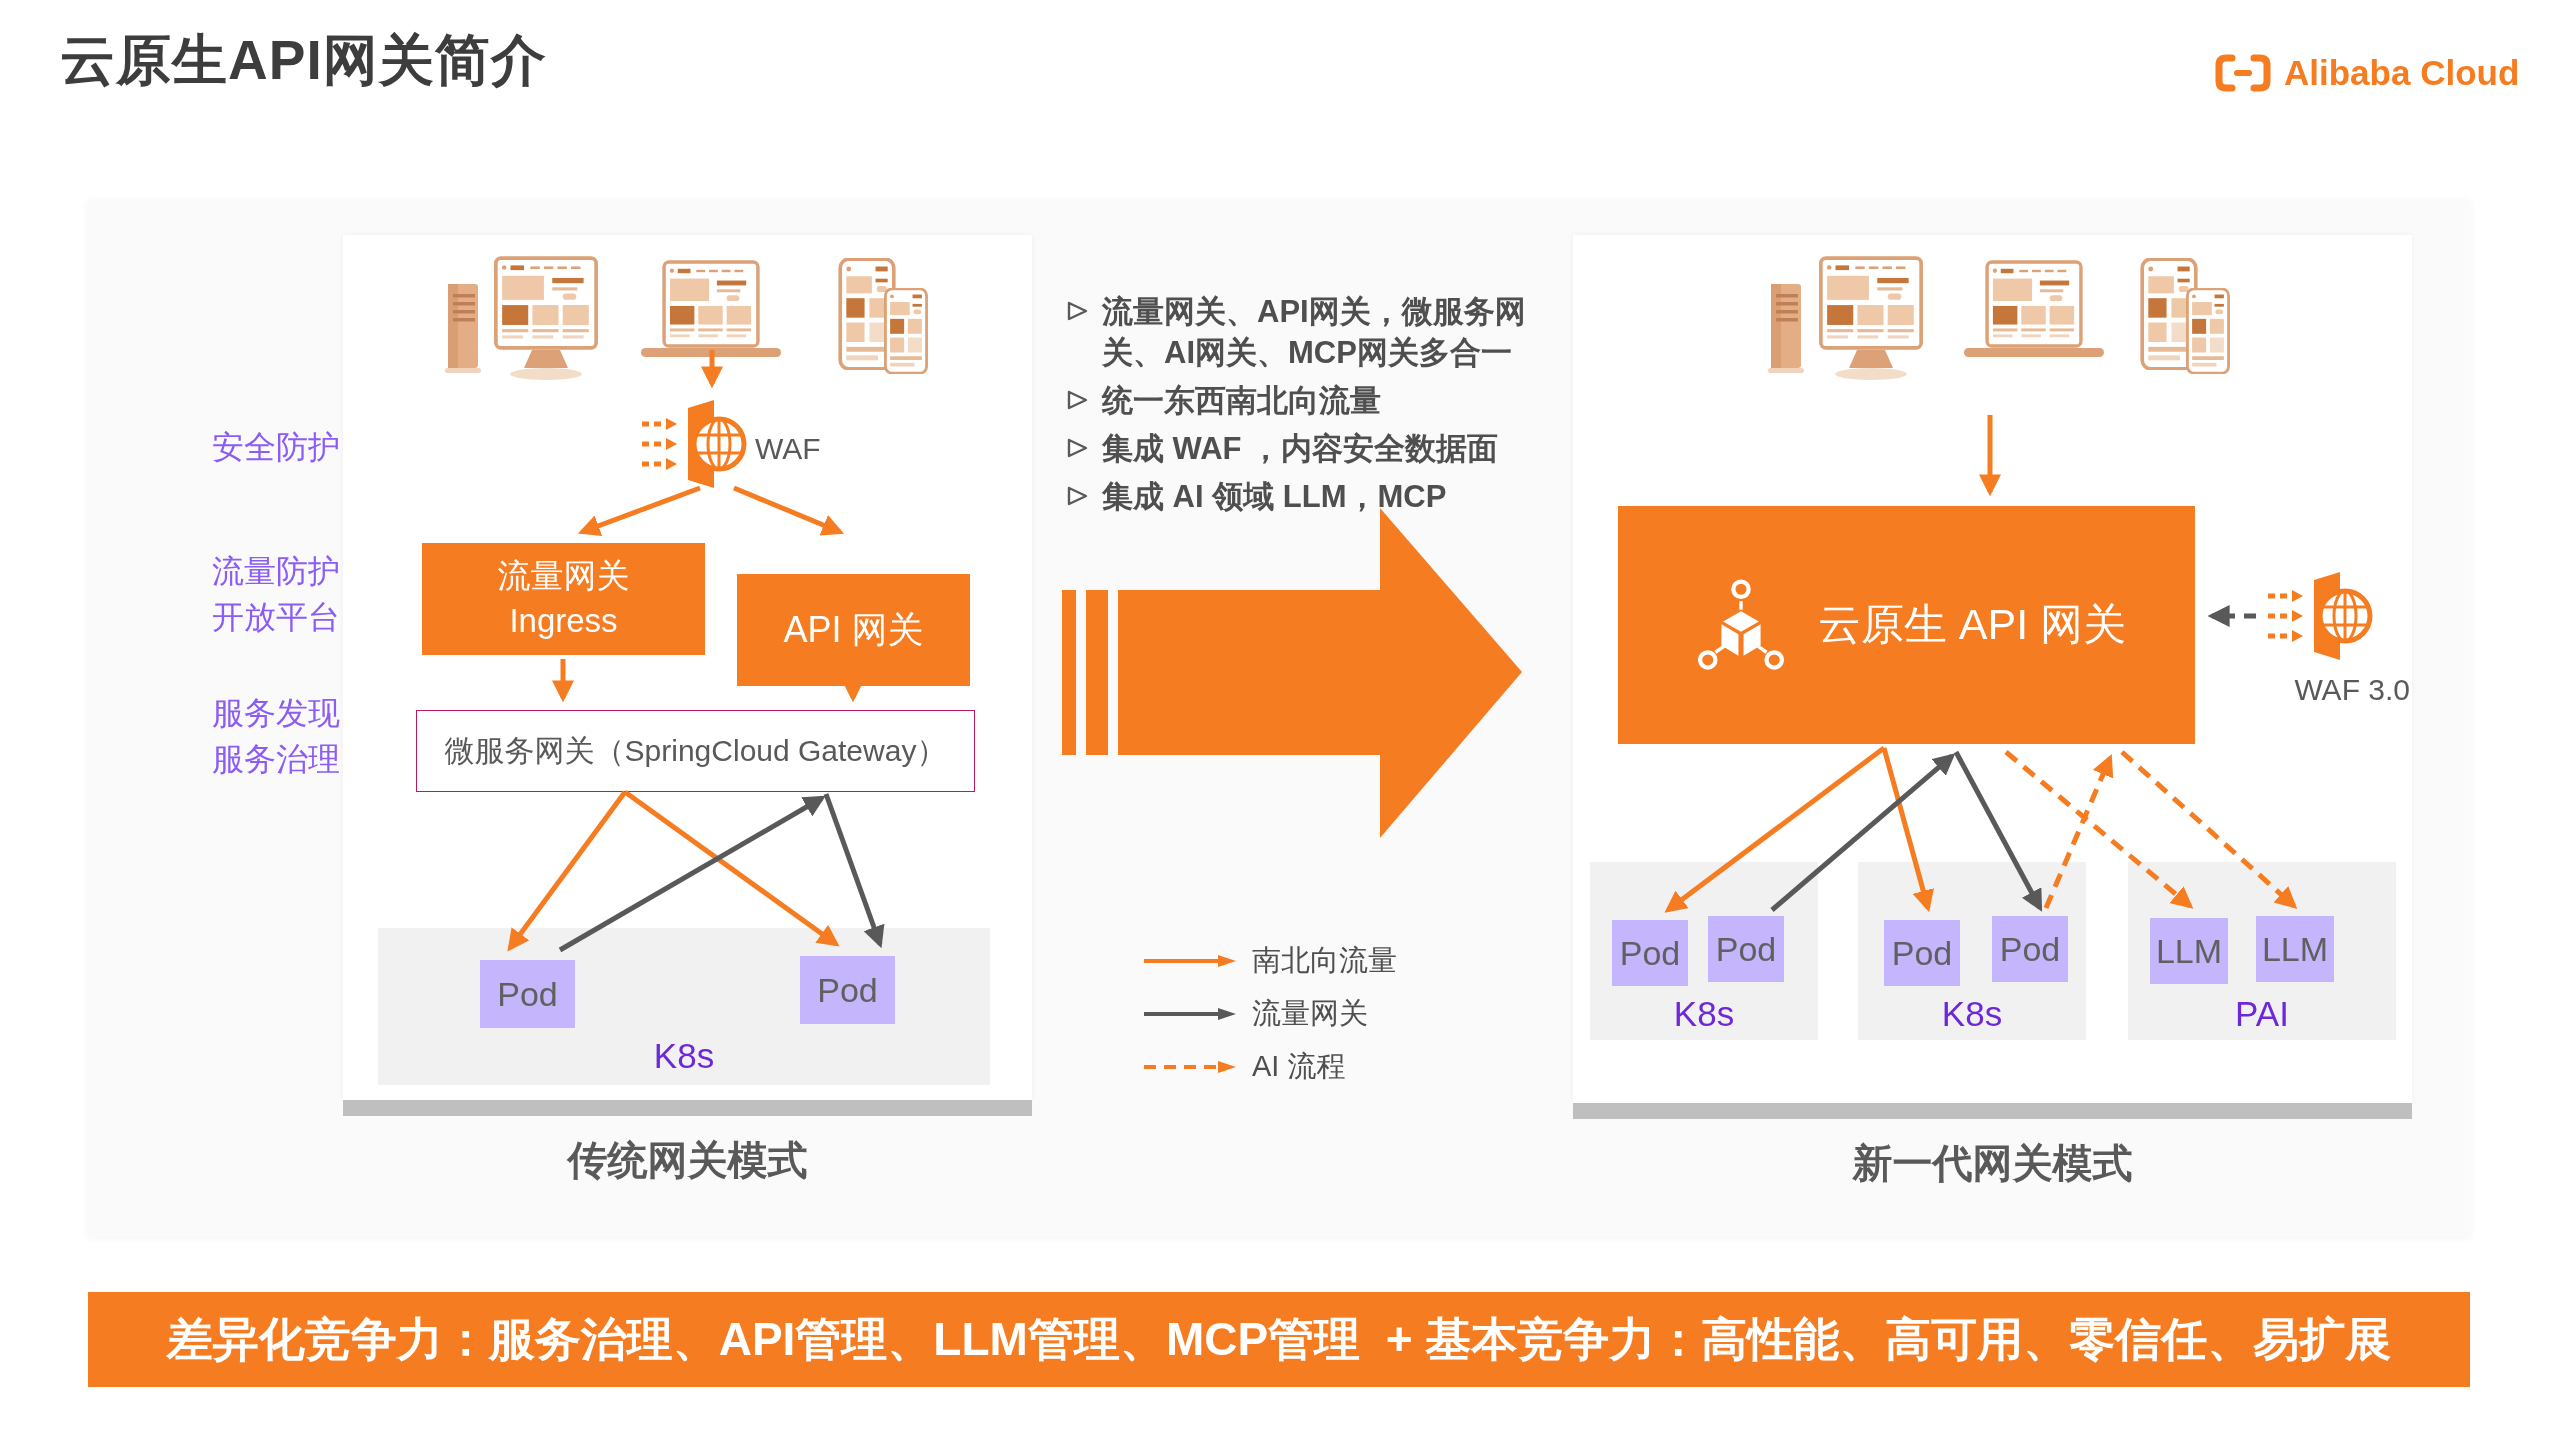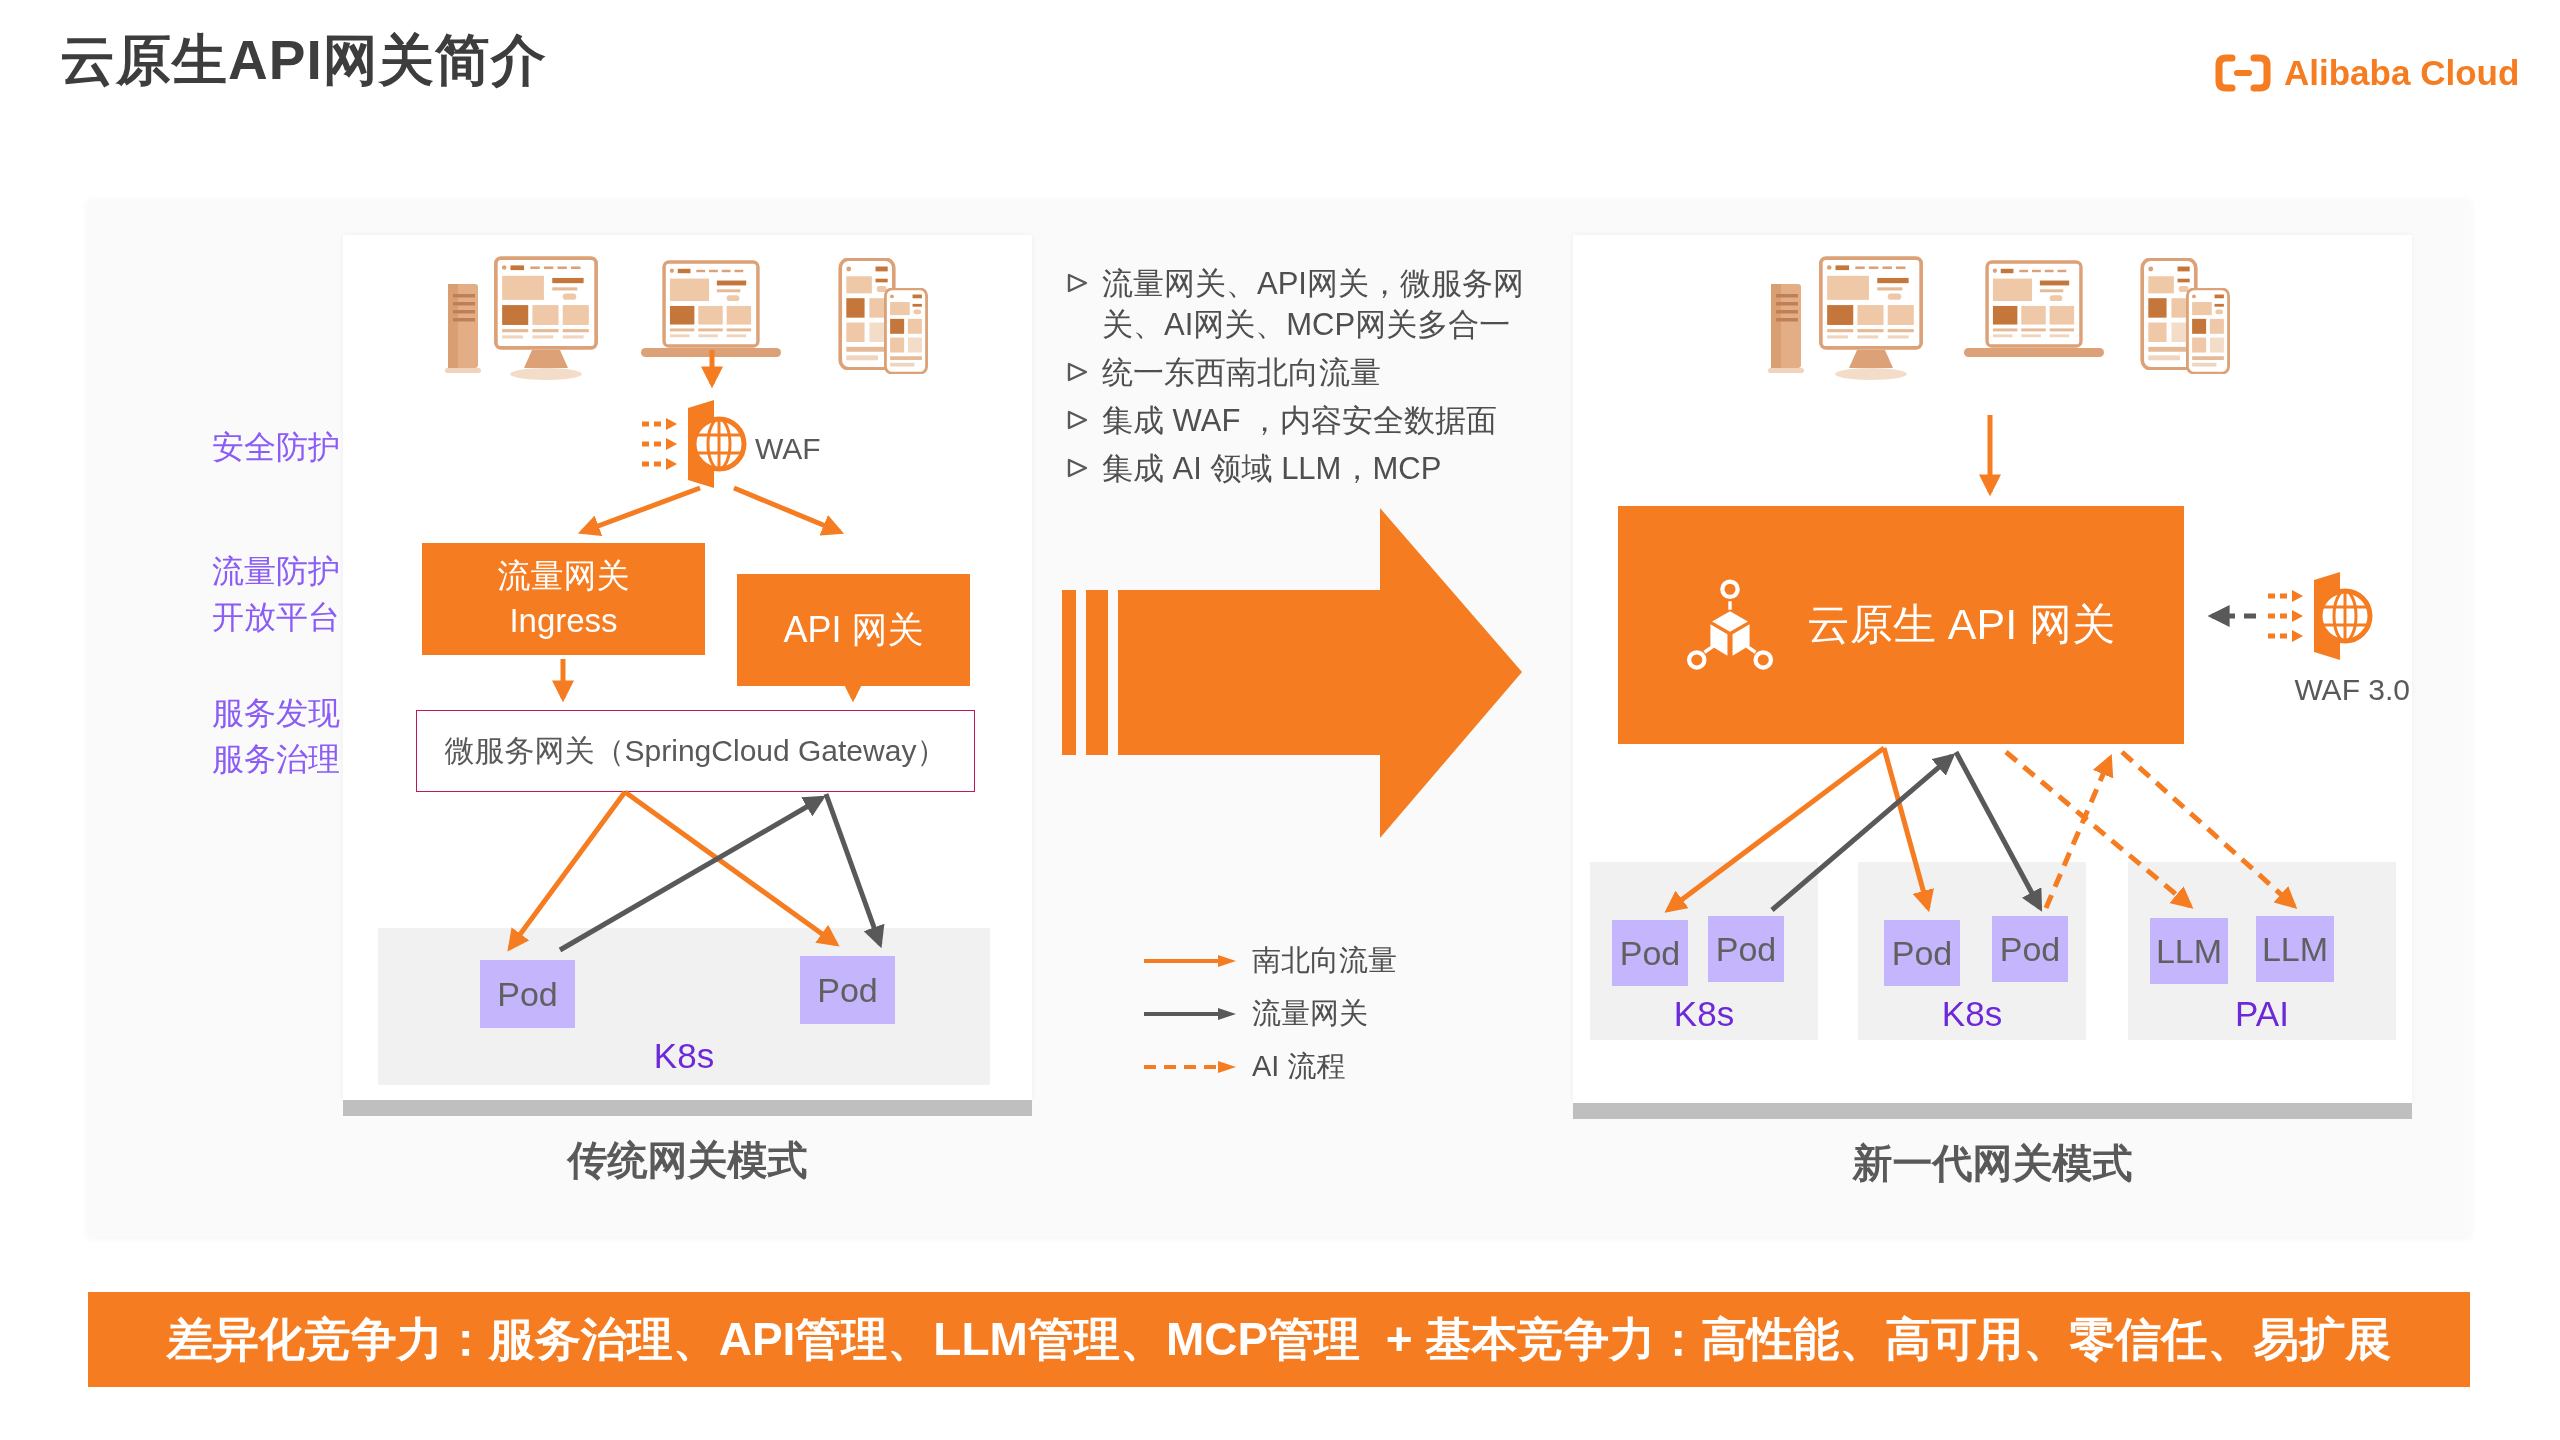--- a/index.html
+++ b/index.html
@@ -25,25 +25,25 @@
   .box2{left:737px;top:574px;width:233px;height:112px;font-size:36px;}
   .msbox{left:416px;top:710px;width:557px;height:80px;background:#fff;border:1px solid #be185d;
          display:flex;align-items:center;justify-content:center;font-size:30px;color:#595959;}
   
   .area{background:#f1f1f1;}
   .node{background:#c4b5fd;display:flex;align-items:center;justify-content:center;
         font-size:34px;color:#606060;}
   .arealabel{position:absolute;left:0;width:100%;text-align:center;font-size:35px;color:#6d28d9;}
   
   .bigbox{left:1618px;top:506px;width:566px;height:238px;background:#F57C20;display:flex;
-          align-items:center;justify-content:center;gap:34px;}
+          align-items:center;justify-content:center;gap:34px;padding-left:11px;}
   .bigbox .lbl{color:#fff;font-size:43px;}
   .waflabel{font-size:30px;color:#595959;text-align:right;margin-top:11px;}
   
-  .bullets{left:1066px;top:264px;width:510px;}
+  .bullets{left:1066px;top:292px;width:510px;font-weight:bold;}
   .bullet{display:flex;margin-bottom:7px;}
   .bullet .mk{flex:0 0 36px;padding-top:7px;}
   .bullet .tx{font-size:31px;line-height:1.32;color:#4f4f4f;width:452px;}
   
   .legend{left:1142px;top:934px;}
   .lrow{display:flex;align-items:center;height:53px;}
   .lrow .tx{font-size:29px;color:#4f4f4f;margin-left:14px;}
   
   .banner{left:88px;top:1292px;width:2382px;height:95px;background:#F57C20;color:#fff;
           display:flex;align-items:center;justify-content:center;font-size:46px;font-weight:800;

